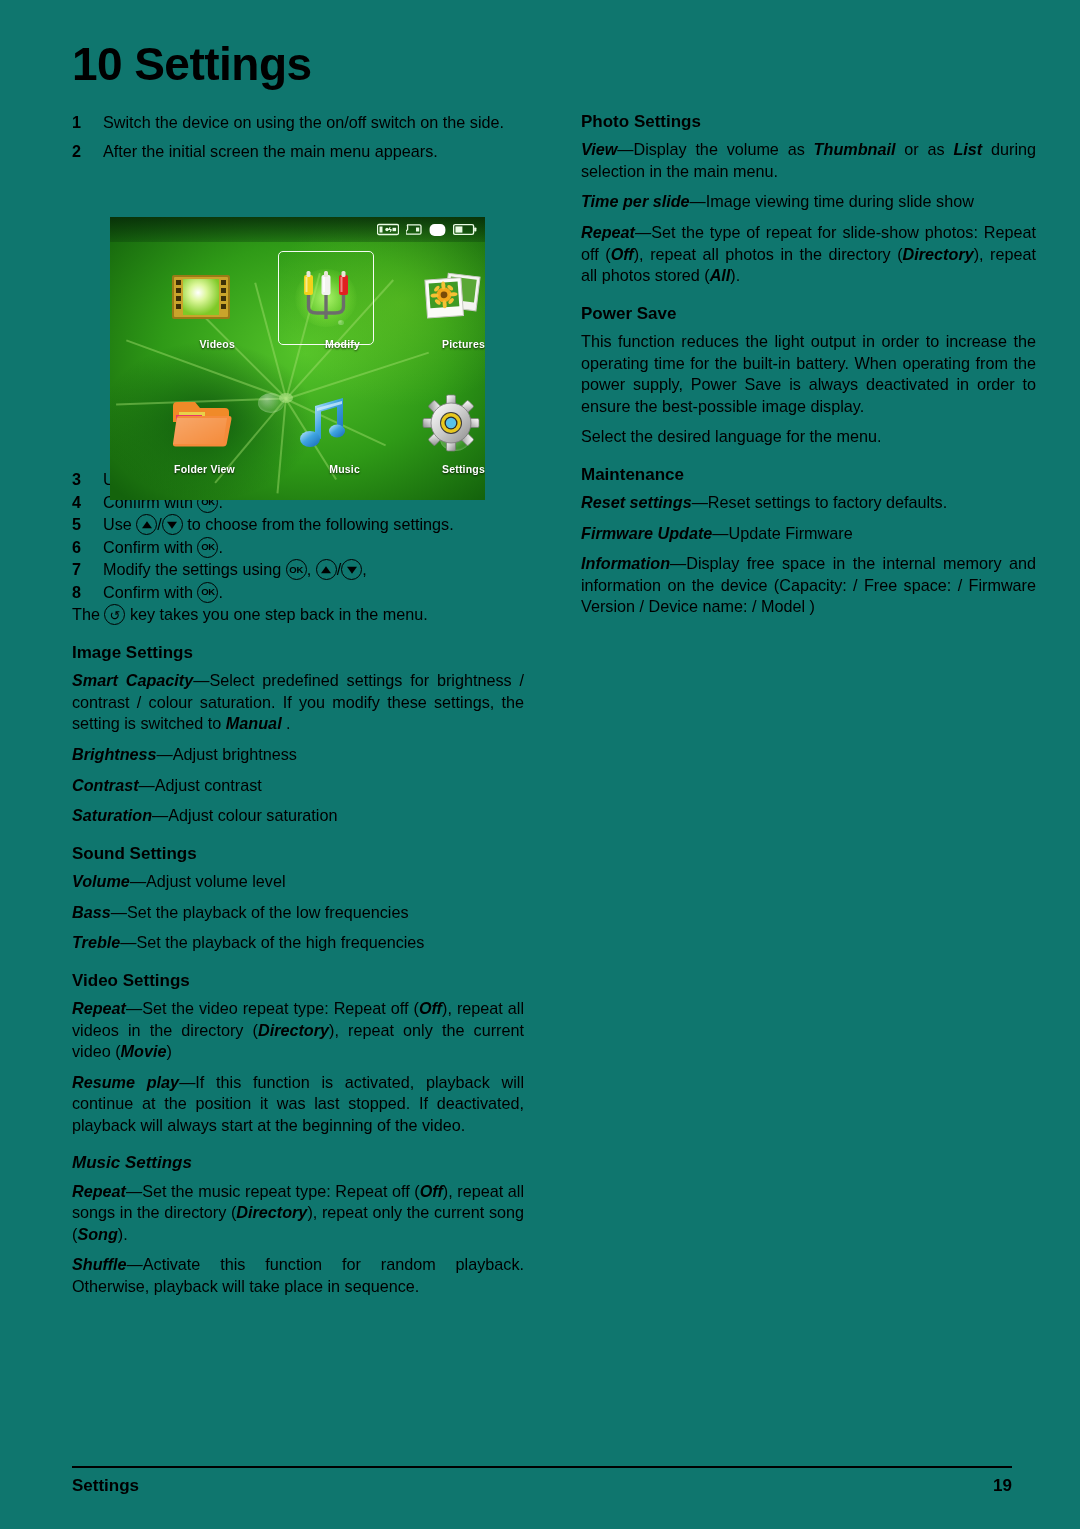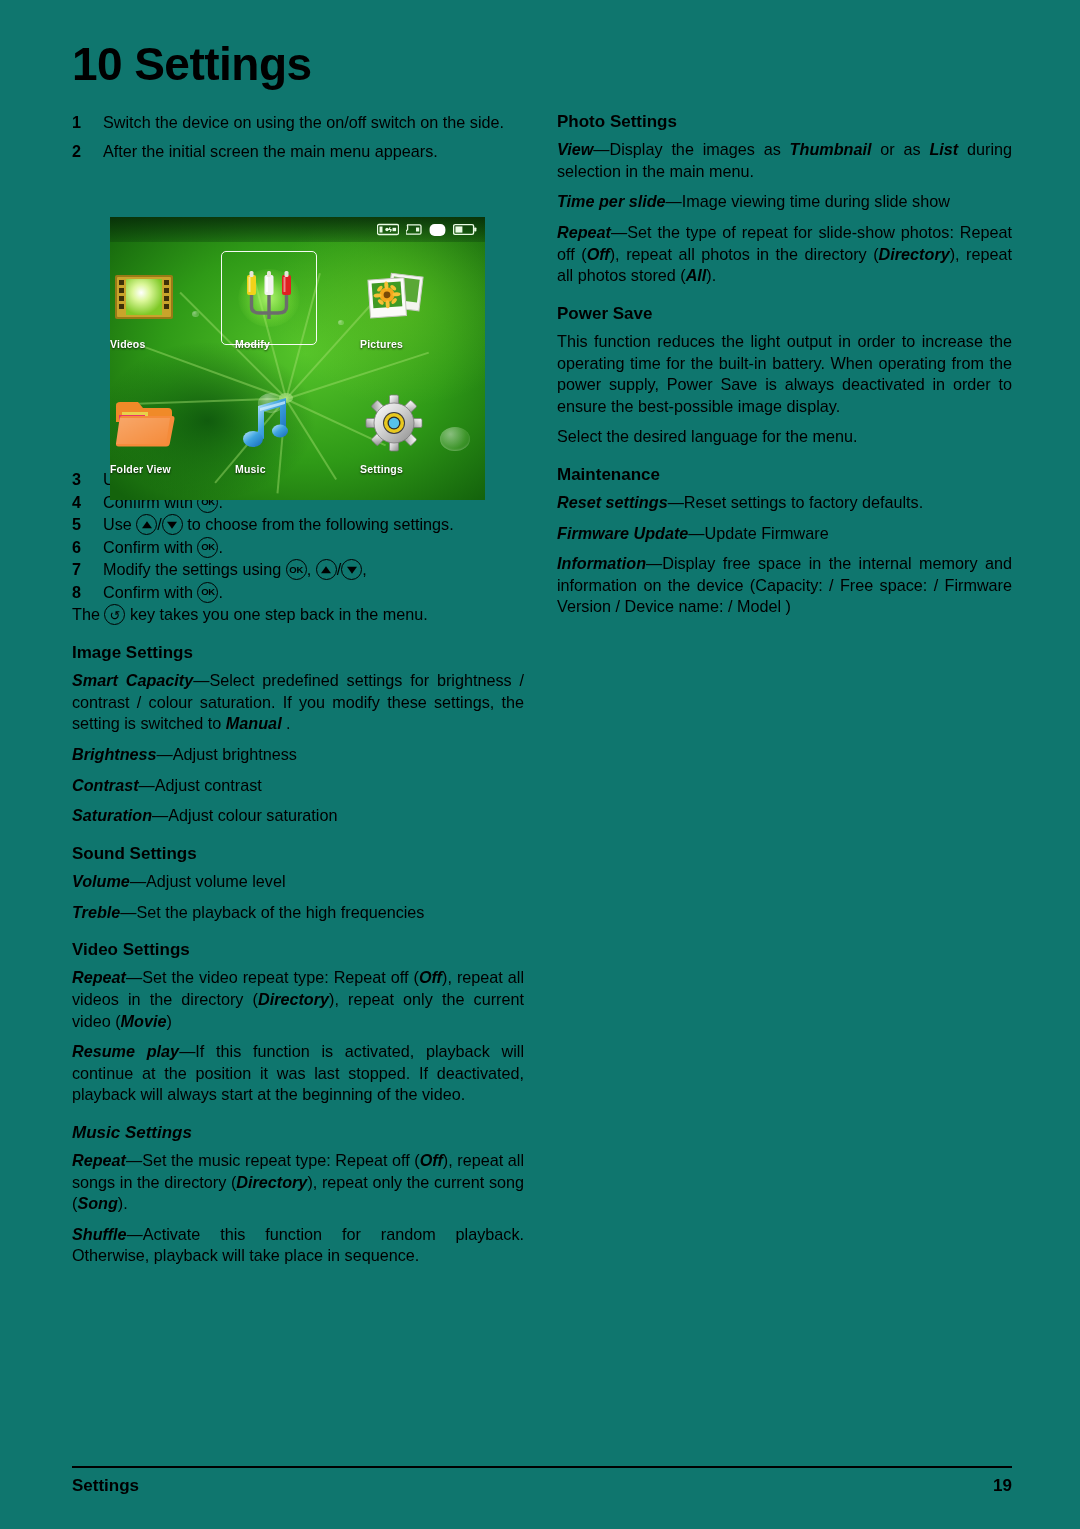--- a/index.html
+++ b/index.html
@@ -31,21 +31,21 @@
   .chapter-title .num { margin-right: 12px; }
 
   
   .col {
     position: absolute;
     top: 112px;
     font-size: 16.2px;
     line-height: 1.33;
   }
   .col-left  { left: 72px;  width: 452px; }
-  .col-right { left: 557px; width: 455px; }
+  .col-right { left: 581px; width: 455px; }
 
   
   .step {
     position: relative;
     padding-left: 31px;
     margin-bottom: 7px;
     text-align: justify;
     text-justify: inter-word;
   }
   .step .n {
@@ -181,21 +181,21 @@
     left: 0; right: 0;
     top: 28px; bottom: 6px;
     display: grid;
     grid-template-columns: 1fr 1fr 1fr;
     grid-template-rows: 1fr 1fr;
   }
   .menu-cell {
     position: relative;
     display: flex;
     flex-direction: column;
-    align-items: flex-start;
+    align-items: flex-end;
     justify-content: center;
   }
   .icon-holder {
     width: 68px; height: 68px;
     display: flex;
     align-items: center;
     justify-content: center;
     position: relative;
   }
   .icon-holder.selected::before {
@@ -299,20 +299,23 @@
     </p>
     <p class="body nojust">
       <span class="term">Saturation</span><span>—Adjust colour saturation</span>
     </p>
 
     <h3 class="sec">Sound Settings</h3>
     <p class="body nojust">
       <span class="term">Volume</span><span>—Adjust volume level</span>
     </p>
     <p class="body nojust">
+      <span class="term">Bass</span><span>—Set the playback of the low frequencies</span>
+    </p>
+    <p class="body nojust">
       <span class="term">Treble</span><span>—Set the playback of the high frequencies</span>
     </p>
 
     <h3 class="sec">Video Settings</h3>
     <p class="body">
       <span class="term">Repeat</span><span>—Set the video repeat type: Repeat off (</span><span class="bi">Off</span><span>), repeat all videos in the directory (</span><span class="bi">Directory</span><span>), repeat only the current video (</span><span class="bi">Movie</span><span>)</span>
     </p>
     <p class="body">
       <span class="term">Resume play</span><span>—If this function is activated, playback will continue at the position it was last stopped. If deactivated, playback will always start at the beginning of the video.</span>
     </p>
@@ -323,21 +326,21 @@
     </p>
     <p class="body last">
       <span class="term">Shuffle</span><span>—Activate this function for random playback. Otherwise, playback will take place in sequence.</span>
     </p>
   </div>
 
   <div class="col col-right">
 
     <h3 class="sec first" style="margin-top:0">Photo Settings</h3>
     <p class="body">
-      <span class="term">View</span><span>—Display the images as </span><span class="bi">Thumbnail</span><span> or as </span><span class="bi">List</span><span> during selection in the main menu.</span>
+      <span class="term">View</span><span>—Display the volume as </span><span class="bi">Thumbnail</span><span> or as </span><span class="bi">List</span><span> during selection in the main menu.</span>
     </p>
     <p class="body nojust">
       <span class="term">Time per slide</span><span>—Image viewing time during slide show</span>
     </p>
     <p class="body">
       <span class="term">Repeat</span><span>—Set the type of repeat for slide-show photos: Repeat off (</span><span class="bi">Off</span><span>), repeat all photos in the directory (</span><span class="bi">Directory</span><span>), repeat all photos stored (</span><span class="bi">All</span><span>).</span>
     </p>
 
     <h3 class="sec">Power Save</h3>
     <p class="body">This function reduces the light output in order to increase the operating time for the built-in battery. When operating from the power supply, Power Save is always deactivated in order to ensure the best-possible image display.</p>

